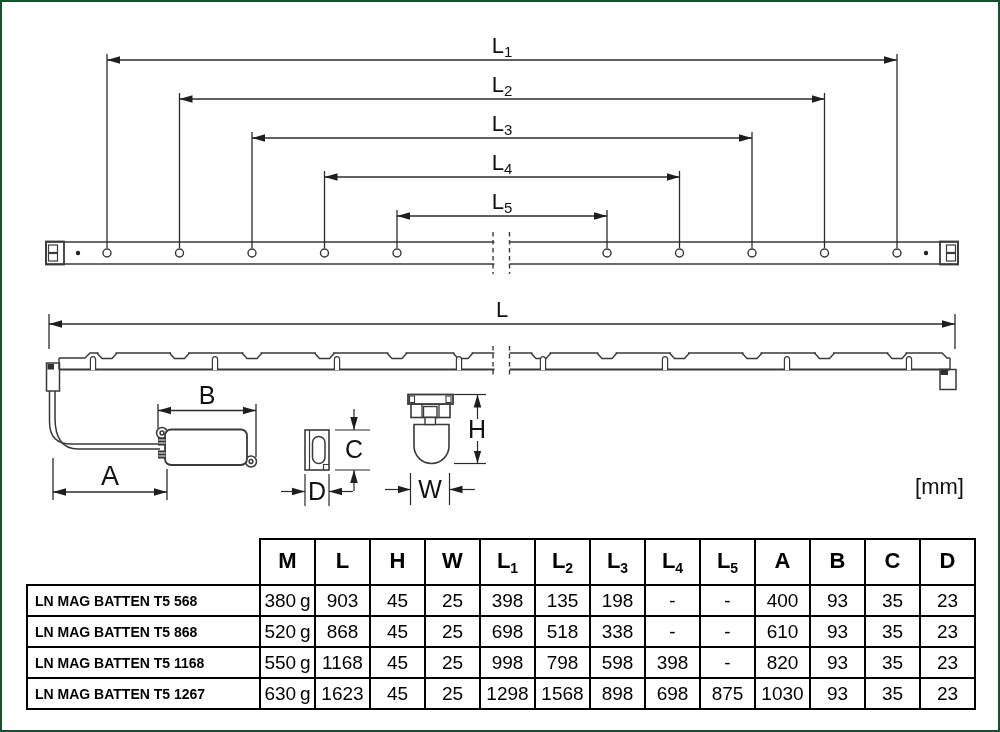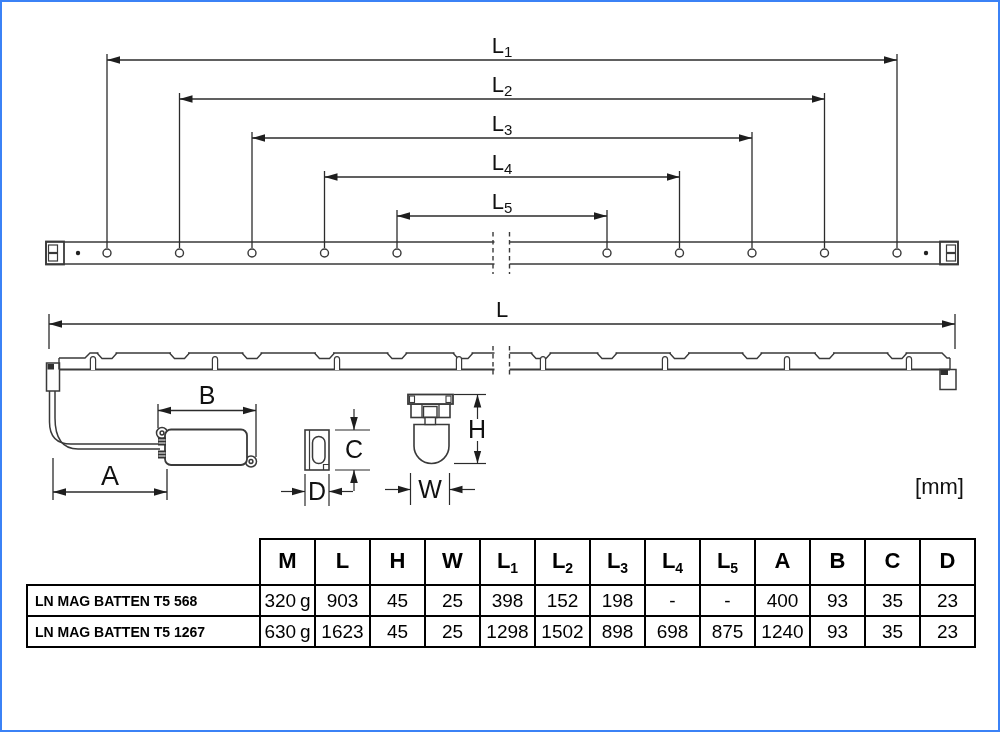--- a/index.html
+++ b/index.html
@@ -1,17 +1,17 @@
 <!DOCTYPE html>
 <html><head>
 <meta charset="utf-8">
 <style>
   html,body{margin:0;padding:0;background:#fff;}
   body{font-family:"Liberation Sans", sans-serif;}
-  .page{position:relative;width:1000px;height:732px;box-sizing:border-box;border:2px solid #3b82f6;background:#fff;overflow:hidden;}
+  .page{position:relative;width:1000px;height:732px;box-sizing:border-box;border:2px solid #14532d;background:#fff;overflow:hidden;}
   .diagram{position:absolute;left:0;top:0;}
   .diagram text{fill:#111;font-family:"Liberation Sans", sans-serif;}
   .dim-label{font-size:22px;}
   .dim-label .sub{font-size:15px;}
   .detail-label{font-size:25px;}
   .detail-label-big{font-size:27px;}
   .units{font-size:22px;}
   table.dims{position:absolute;left:24px;top:536px;border-collapse:collapse;table-layout:fixed;background:transparent;}
   table.dims td{border:2px solid #000;text-align:center;font-size:19px;color:#000;padding:0;height:29px;background:#fff;}
   table.dims td.corner{border:none;background:transparent;}
@@ -274,45 +274,77 @@
         <td class="th"><span>L</span><sub>3</sub></td>
         <td class="th"><span>L</span><sub>4</sub></td>
         <td class="th"><span>L</span><sub>5</sub></td>
         <td class="th"><span>A</span><sub></sub></td>
         <td class="th"><span>B</span><sub></sub></td>
         <td class="th"><span>C</span><sub></sub></td>
         <td class="th"><span>D</span><sub></sub></td>
       </tr>
       <tr>
         <td class="rowlabel">LN MAG BATTEN T5 568</td>
-        <td>320 g</td>
+        <td>380 g</td>
         <td>903</td>
         <td>45</td>
         <td>25</td>
         <td>398</td>
-        <td>152</td>
+        <td>135</td>
         <td>198</td>
         <td>-</td>
         <td>-</td>
         <td>400</td>
+        <td>93</td>
+        <td>35</td>
+        <td>23</td>
+      </tr>
+      <tr>
+        <td class="rowlabel">LN MAG BATTEN T5 868</td>
+        <td>520 g</td>
+        <td>868</td>
+        <td>45</td>
+        <td>25</td>
+        <td>698</td>
+        <td>518</td>
+        <td>338</td>
+        <td>-</td>
+        <td>-</td>
+        <td>610</td>
+        <td>93</td>
+        <td>35</td>
+        <td>23</td>
+      </tr>
+      <tr>
+        <td class="rowlabel">LN MAG BATTEN T5 1168</td>
+        <td>550 g</td>
+        <td>1168</td>
+        <td>45</td>
+        <td>25</td>
+        <td>998</td>
+        <td>798</td>
+        <td>598</td>
+        <td>398</td>
+        <td>-</td>
+        <td>820</td>
         <td>93</td>
         <td>35</td>
         <td>23</td>
       </tr>
       <tr>
         <td class="rowlabel">LN MAG BATTEN T5 1267</td>
         <td>630 g</td>
         <td>1623</td>
         <td>45</td>
         <td>25</td>
         <td>1298</td>
-        <td>1502</td>
+        <td>1568</td>
         <td>898</td>
         <td>698</td>
         <td>875</td>
-        <td>1240</td>
+        <td>1030</td>
         <td>93</td>
         <td>35</td>
         <td>23</td>
       </tr>
     </tbody>
   </table>
 </div>
 
 </body></html>

